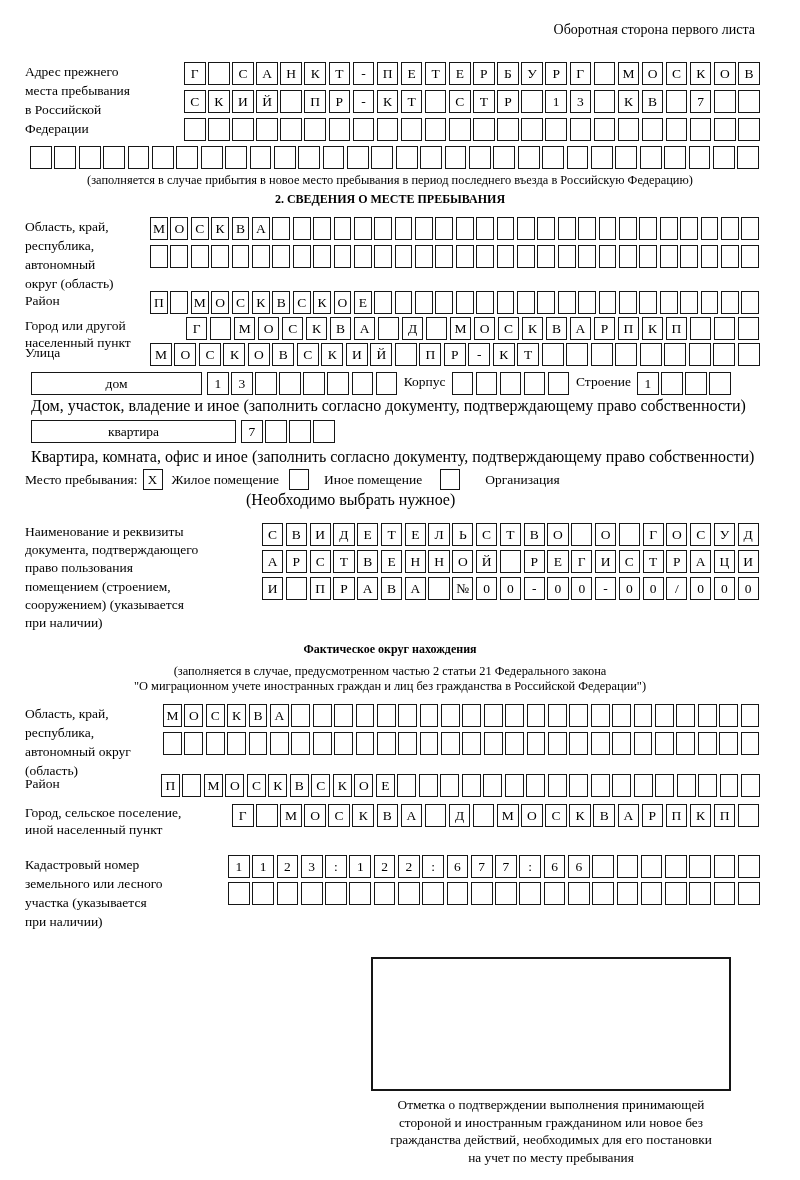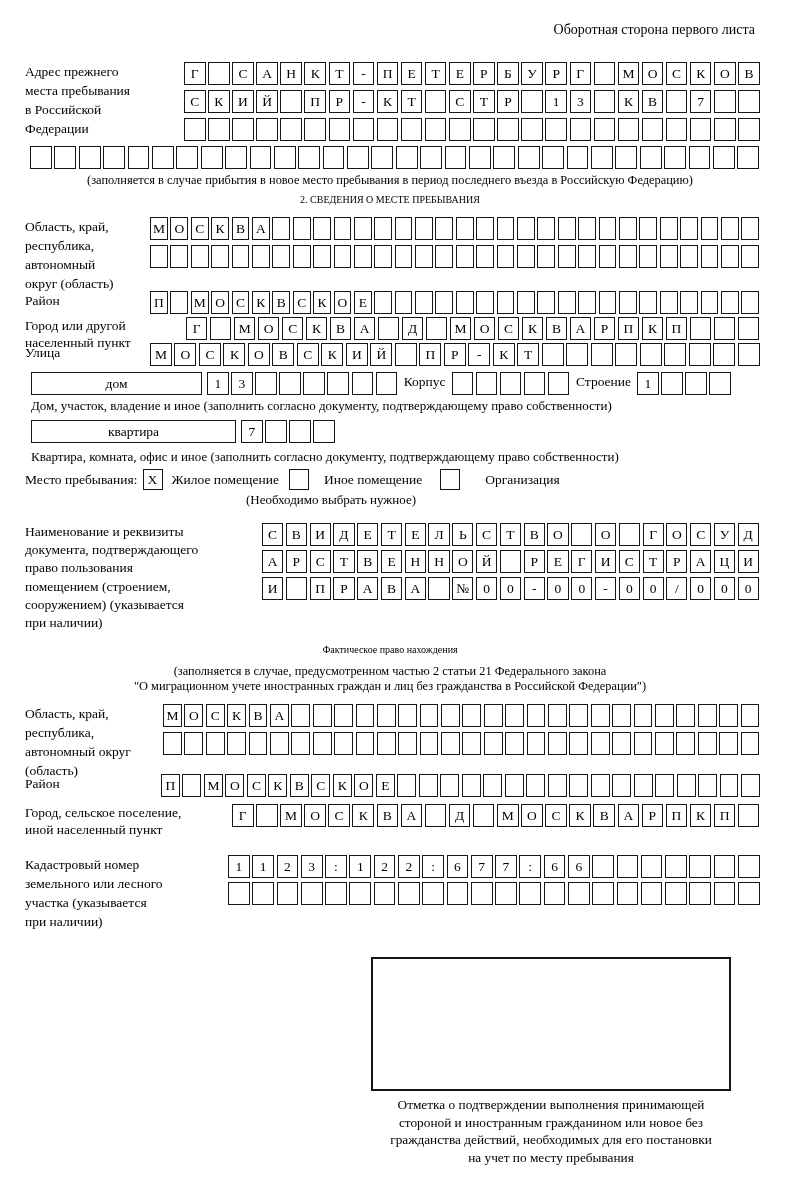--- a/index.html
+++ b/index.html
@@ -8,22 +8,22 @@
   .top-note{margin-top:22px;text-align:right;font-size:14px;height:18px;}
   .row{display:flex;align-items:flex-start;}
   .lbl{font-size:13.5px;line-height:19px;flex:0 0 auto;}
   .lbl2{line-height:17px;}
   .cells{display:flex;flex:0 0 auto;}
   .cellrow{margin-bottom:5px;}
   .cell{box-sizing:border-box;flex:0 0 auto;width:var(--cw);height:23px;border:1.5px solid #161616;margin-right:2.6px;
         display:flex;align-items:center;justify-content:center;font-size:13.5px;background:#fff;}
   .rows{display:flex;flex-direction:column;}
   .note{font-size:12.4px;text-align:center;margin:0;line-height:15px;}
-  .note-left{font-size:13px;line-height:15px;}
-  .hdr{font-weight:normal;font-size:10px;text-align:center;line-height:19px;}
+  .note-left{font-size:16px;line-height:15px;}
+  .hdr{font-weight:bold;font-size:12px;text-align:center;line-height:19px;}
   .wbox{box-sizing:border-box;border:1.5px solid #161616;height:23px;display:flex;align-items:center;justify-content:center;font-size:13.5px;background:#fff;}
   .chk{box-sizing:border-box;width:20px;height:21px;border:1.5px solid #161616;display:flex;align-items:center;justify-content:center;font-size:13px;background:#fff;}
   .stay{display:flex;align-items:center;font-size:13.5px;}
   .bigbox{box-sizing:border-box;border:2px solid #161616;background:#fff;}
   .caption{font-size:13.3px;line-height:17.5px;text-align:center;}
 </style>
 </head>
 <body>
 
 <div class="sheet">
@@ -459,21 +459,21 @@
           <span class="cell">0</span>
           <span class="cell">0</span>
           <span class="cell">/</span>
           <span class="cell">0</span>
           <span class="cell">0</span>
           <span class="cell">0</span>
         </div>
     </div>
   </div>
 
-  <div class="hdr" style="margin-top:8px;">Фактическое право нахождения</div>
+  <div class="hdr" style="margin-top:8px;">Фактическое округ нахождения</div>
   <div class="note" style="margin-top:5px;">
       <div>(заполняется в случае, предусмотренном частью 2 статьи 21 Федерального закона</div>
       <div>"О миграционном учете иностранных граждан и лиц без гражданства в Российской Федерации")</div>
     </div>
 
   <div class="row" style="margin-top:10px;">
     <div class="lbl" style="width:138px;">
         <div>Область, край,</div>
         <div>республика,</div>
         <div>автономный округ</div>

